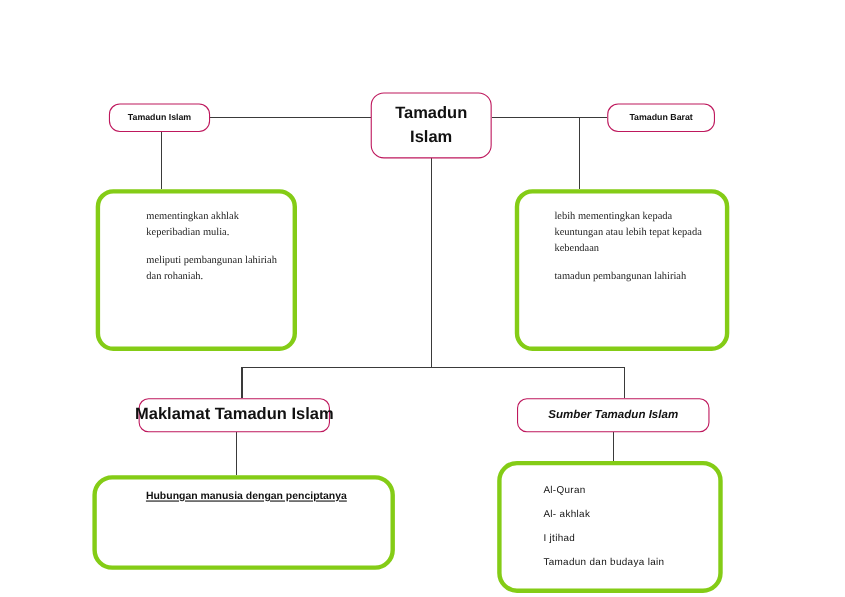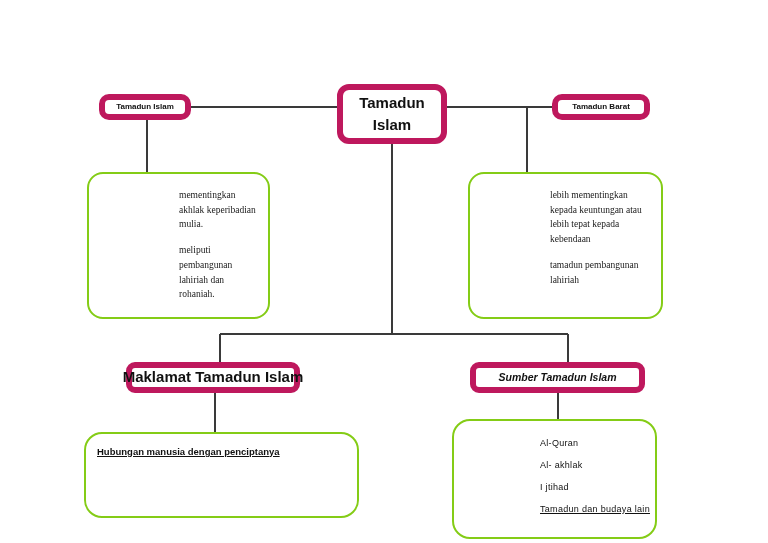--- a/index.html
+++ b/index.html
@@ -24,21 +24,21 @@
     position: absolute;
     left: 0;
     top: 0;
     width: 768px;
     height: 543px;
     pointer-events: none;
   }
   .node {
     position: absolute;
     box-sizing: border-box;
-    border: 6px solid #be185d;
+    border: 1px solid #be185d;
     background: #ffffff;
     border-radius: 14px;
   }
   .node.pill {
     border-radius: 10px;
     display: flex;
     align-items: center;
     justify-content: center;
   }
   .node-label {
@@ -80,24 +80,23 @@
     top: 94px;
     width: 98px;
     height: 26px;
   }
   #node-right-pill .node-label { font-size: 8px; }
 
   
   .content-box {
     position: absolute;
     box-sizing: border-box;
-    border: 2px solid #84cc16;
+    border: 4px solid #84cc16;
     border-radius: 16px;
     background: #ffffff;
-    padding-left: 48px;
   }
   .content-inner {
     font-family: "Liberation Serif", serif;
     font-size: 9.5px;
     color: #1a1a1a;
     line-height: 1.55;
   }
   #box-left-content {
     left: 87px;
     top: 172px;
@@ -176,21 +175,21 @@
     box-sizing: border-box;
   }
   .source-item {
     font-family: "Liberation Sans", sans-serif;
     font-size: 9px;
     color: #111111;
     margin-bottom: 12px;
     white-space: nowrap;
     letter-spacing: 0.3px;
   }
-  .source-item:last-child { margin-bottom: 0; text-decoration: underline; }
+  .source-item:last-child { margin-bottom: 0; }
 </style>
 </head>
 <body>
 
 <div id="canvas">
 
   <svg class="connectors" viewBox="0 0 768 543" xmlns="http://www.w3.org/2000/svg">
     <g stroke="#3a3a3a" stroke-width="1.1" fill="none" shape-rendering="crispEdges">
 
       <line x1="191" y1="107" x2="337" y2="107"></line>
@@ -243,21 +242,21 @@
 
   <div class="node pill" id="node-goal-header">
     <span class="node-label">Maklamat Tamadun Islam</span>
   </div>
 
   <div class="node pill" id="node-source-header">
     <span class="node-label">Sumber Tamadun Islam</span>
   </div>
 
   <div class="content-box" id="box-goal-list"></div>
-  <div class="goal-list" style="position:absolute; left:84px; top:432px;">
+  <div class="goal-list" style="position:absolute; left:84px; top:432px;text-align:center;">
     <div class="goal-item">Hubungan manusia dengan penciptanya</div>
   </div>
 
   <div class="content-box" id="box-source-list">
     <div class="source-list">
       <div class="source-item">Al-Quran</div>
       <div class="source-item">Al- akhlak</div>
       <div class="source-item">I jtihad</div>
       <div class="source-item">Tamadun dan budaya lain</div>
     </div>

